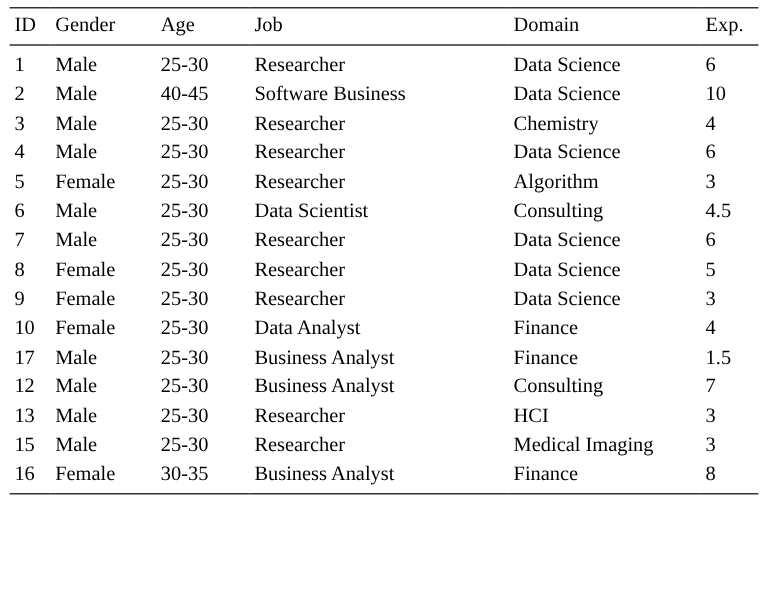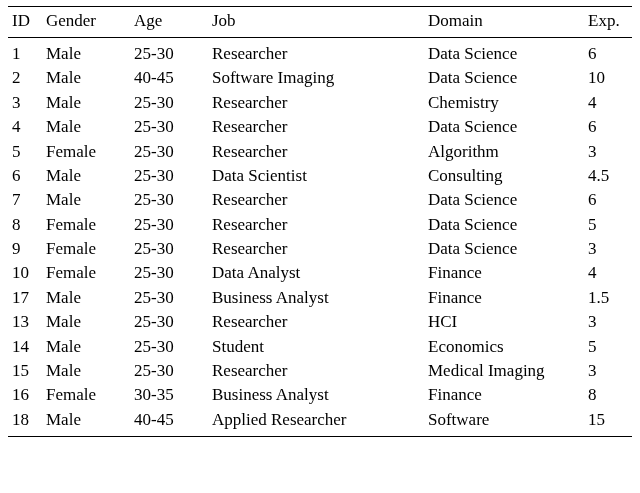--- a/index.html
+++ b/index.html
@@ -80,21 +80,21 @@
         <td>Male</td>
         <td>25-30</td>
         <td>Researcher</td>
         <td>Data Science</td>
         <td>6</td>
       </tr>
       <tr>
         <td>2</td>
         <td>Male</td>
         <td>40-45</td>
-        <td>Software Imaging</td>
+        <td>Software Business</td>
         <td>Data Science</td>
         <td>10</td>
       </tr>
       <tr>
         <td>3</td>
         <td>Male</td>
         <td>25-30</td>
         <td>Researcher</td>
         <td>Chemistry</td>
         <td>4</td>
@@ -157,54 +157,46 @@
       </tr>
       <tr>
         <td>17</td>
         <td>Male</td>
         <td>25-30</td>
         <td>Business Analyst</td>
         <td>Finance</td>
         <td>1.5</td>
       </tr>
       <tr>
+        <td>12</td>
+        <td>Male</td>
+        <td>25-30</td>
+        <td>Business Analyst</td>
+        <td>Consulting</td>
+        <td>7</td>
+      </tr>
+      <tr>
         <td>13</td>
         <td>Male</td>
         <td>25-30</td>
         <td>Researcher</td>
         <td>HCI</td>
         <td>3</td>
-      </tr>
-      <tr>
-        <td>14</td>
-        <td>Male</td>
-        <td>25-30</td>
-        <td>Student</td>
-        <td>Economics</td>
-        <td>5</td>
       </tr>
       <tr>
         <td>15</td>
         <td>Male</td>
         <td>25-30</td>
         <td>Researcher</td>
         <td>Medical Imaging</td>
         <td>3</td>
       </tr>
       <tr>
         <td>16</td>
         <td>Female</td>
         <td>30-35</td>
         <td>Business Analyst</td>
         <td>Finance</td>
         <td>8</td>
-      </tr>
-      <tr>
-        <td>18</td>
-        <td>Male</td>
-        <td>40-45</td>
-        <td>Applied Researcher</td>
-        <td>Software</td>
-        <td>15</td>
       </tr>
     </tbody>
   </table>
 </div>
 
 </body></html>

